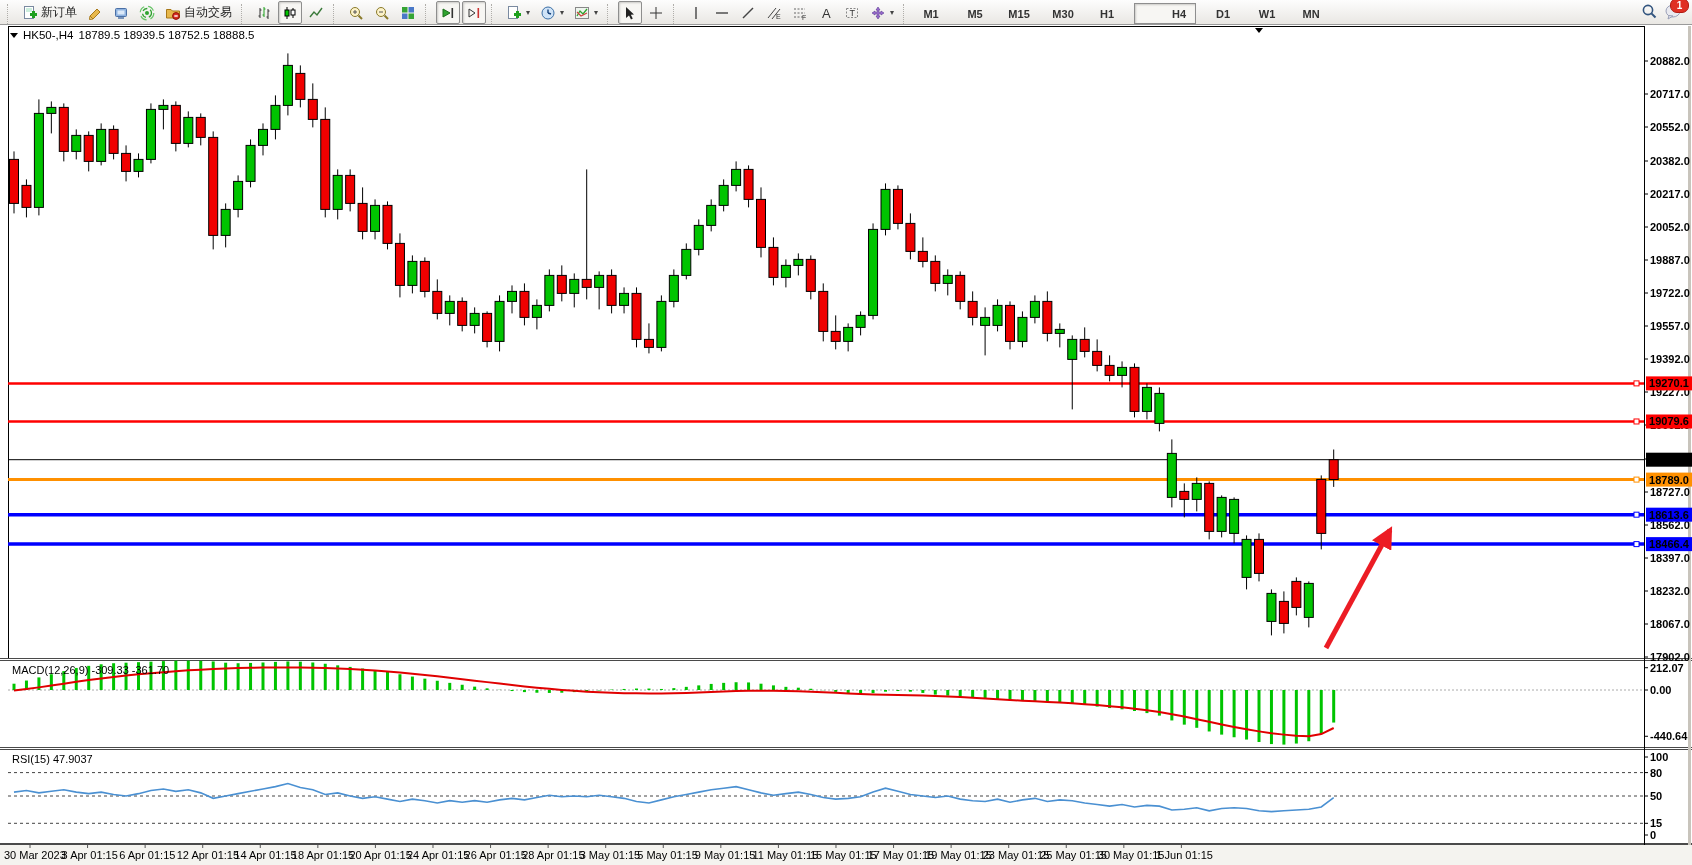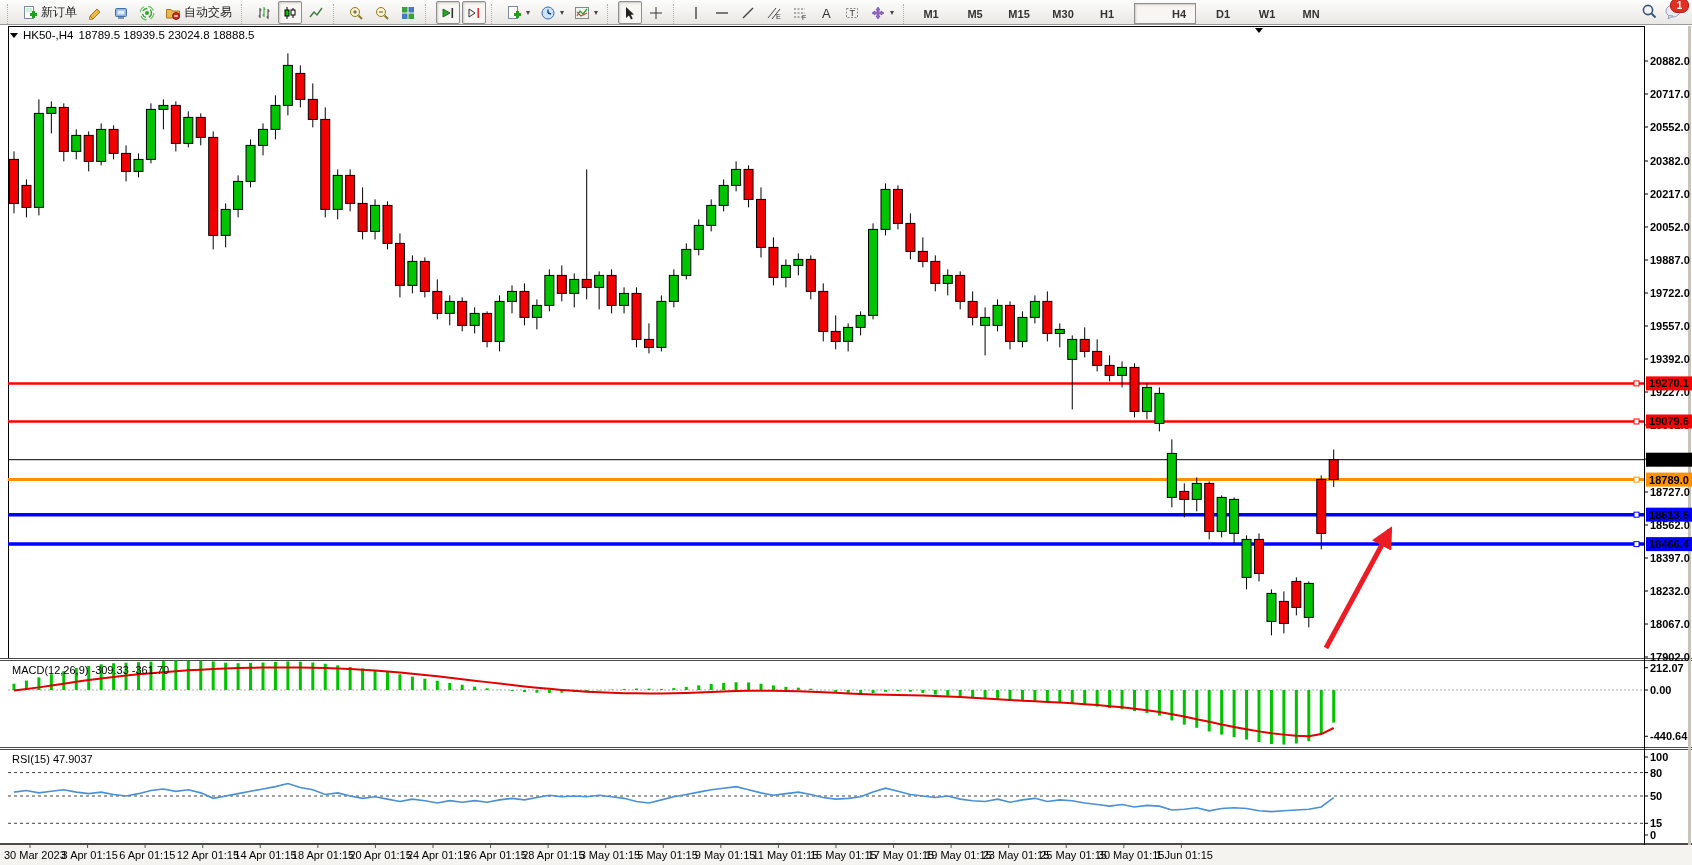--- a/index.html
+++ b/index.html
@@ -321,21 +321,21 @@
           </svg>
         <span id="notif-badge">1</span>
       </span>
     </div>
   </div>
 
   <div id="chart-wrap">
     <div id="chart-title">
       <span class="tri-down"></span>
       <span>HK50-,H4</span>
-      <span>18789.5 18939.5 23024.8 18888.5</span>
+      <span>18789.5 18939.5 18752.5 18888.5</span>
     </div>
     <span id="shift-marker" class="tri-down"></span>
     <svg id="chart-svg" width="1692" height="840" viewBox="0 0 1692 840">
       <defs>
         <marker id="ah" viewBox="0 0 10 10" refX="8" refY="5" markerWidth="4.4" markerHeight="4.4" orient="auto">
           <path d="M0,0 L10,5 L0,10 z" fill="#ec1c24"></path>
         </marker>
       </defs>
       <g id="g-plot">
           <rect x="8.5" y="1.5" width="1636" height="632" fill="#fff" stroke="#000" stroke-width="1"></rect>

